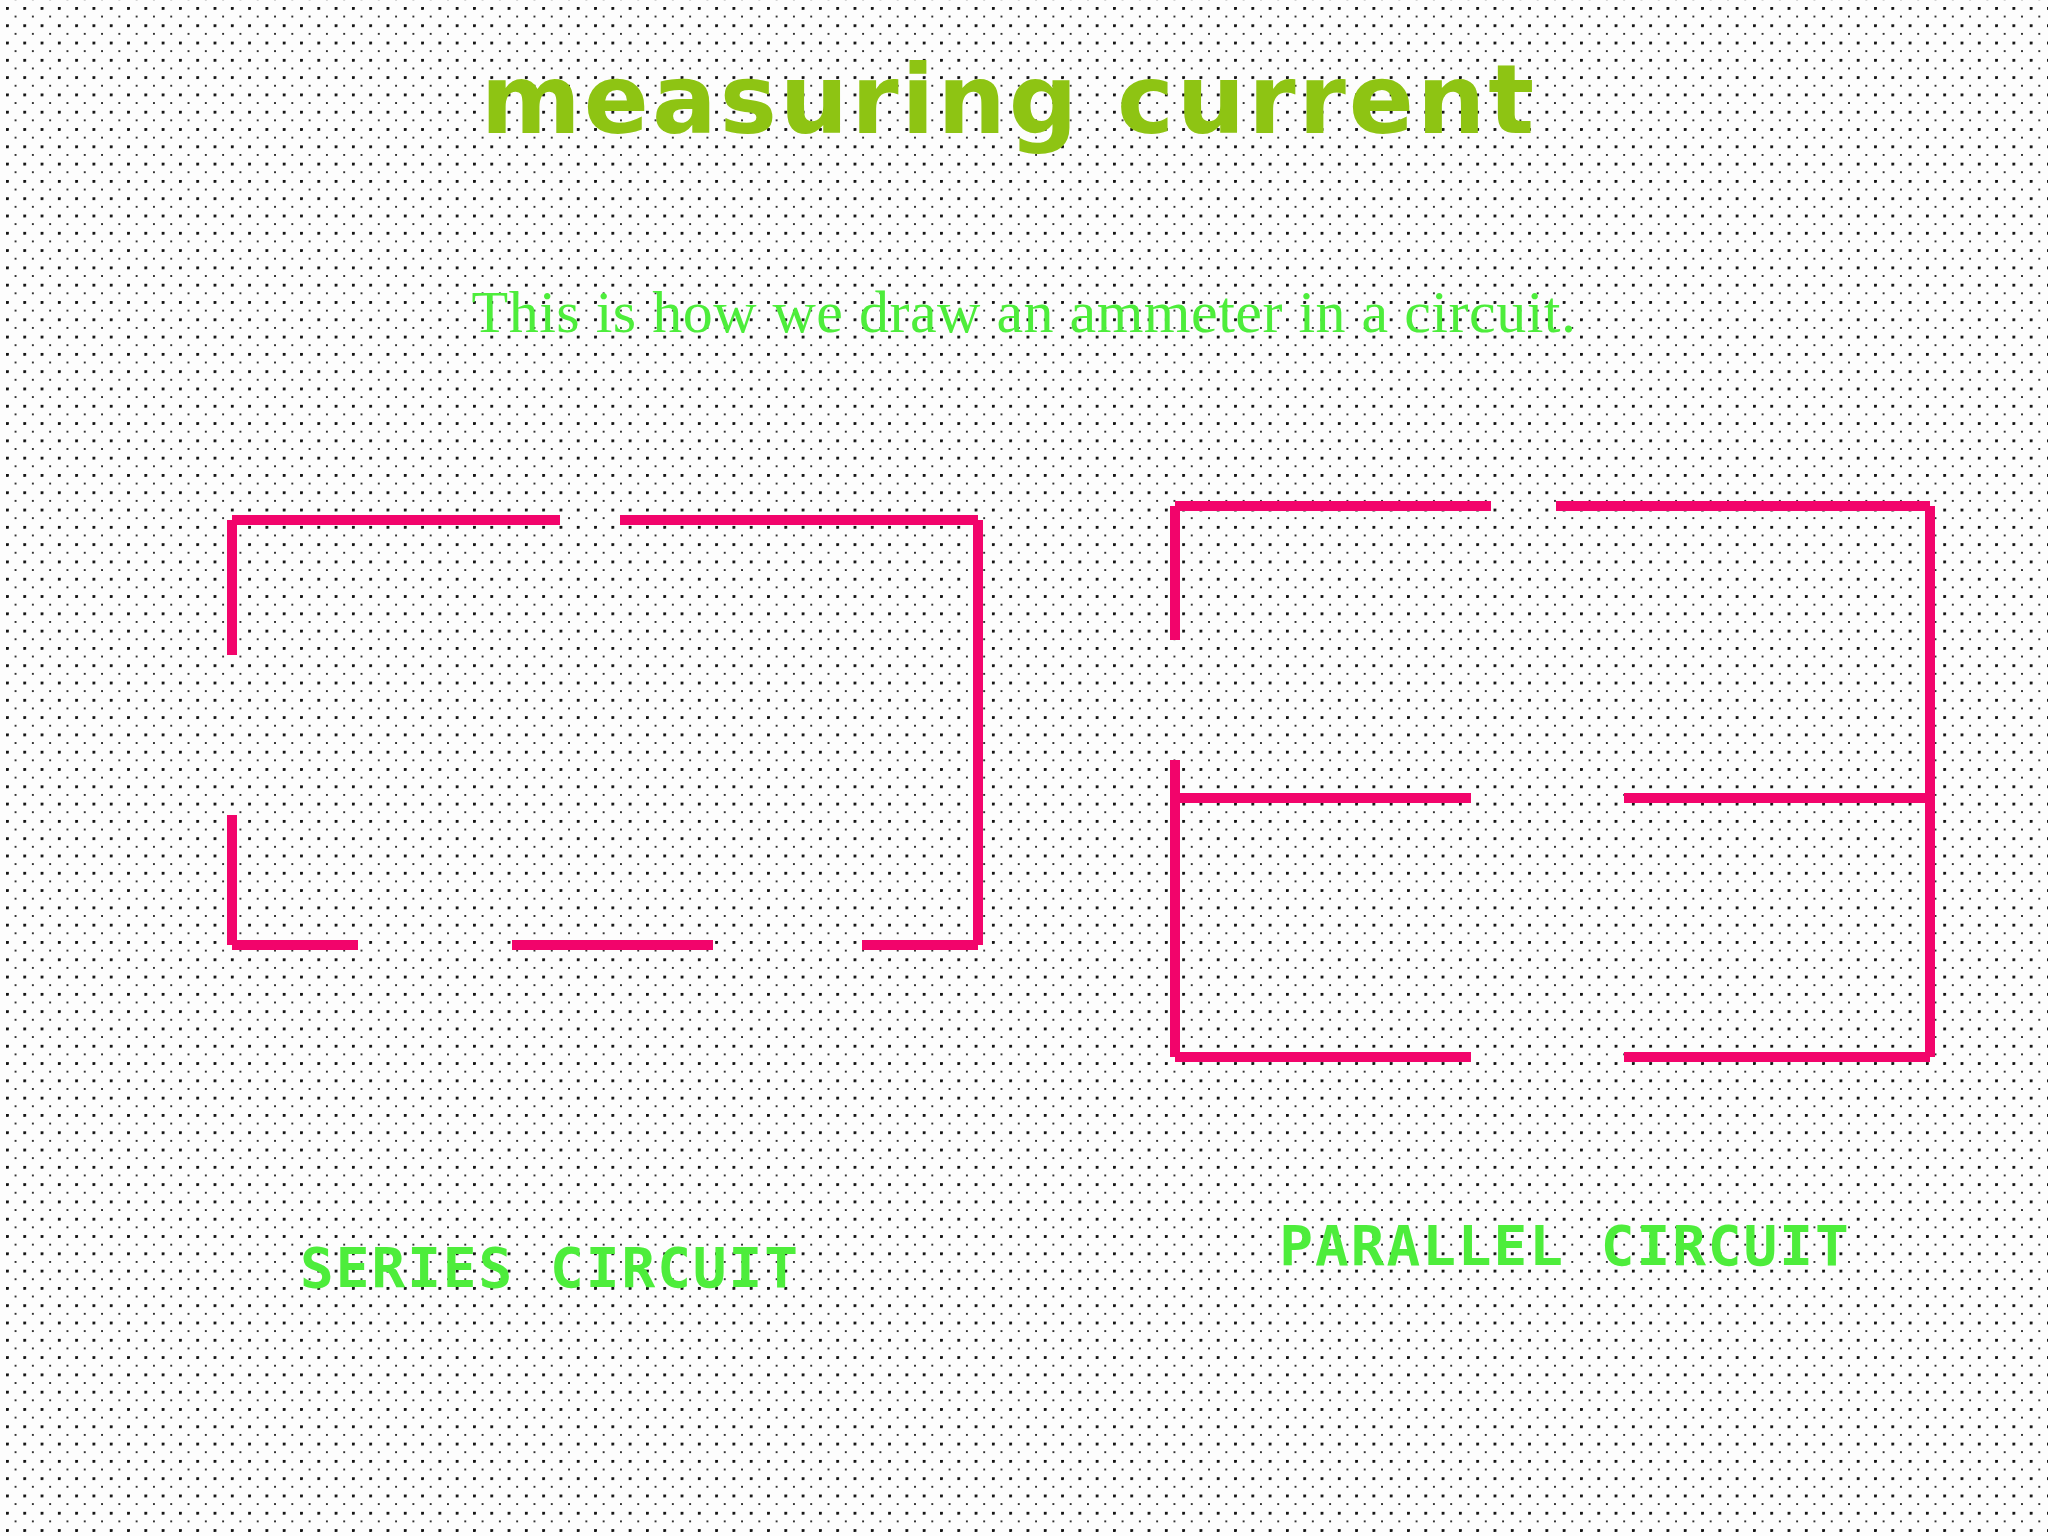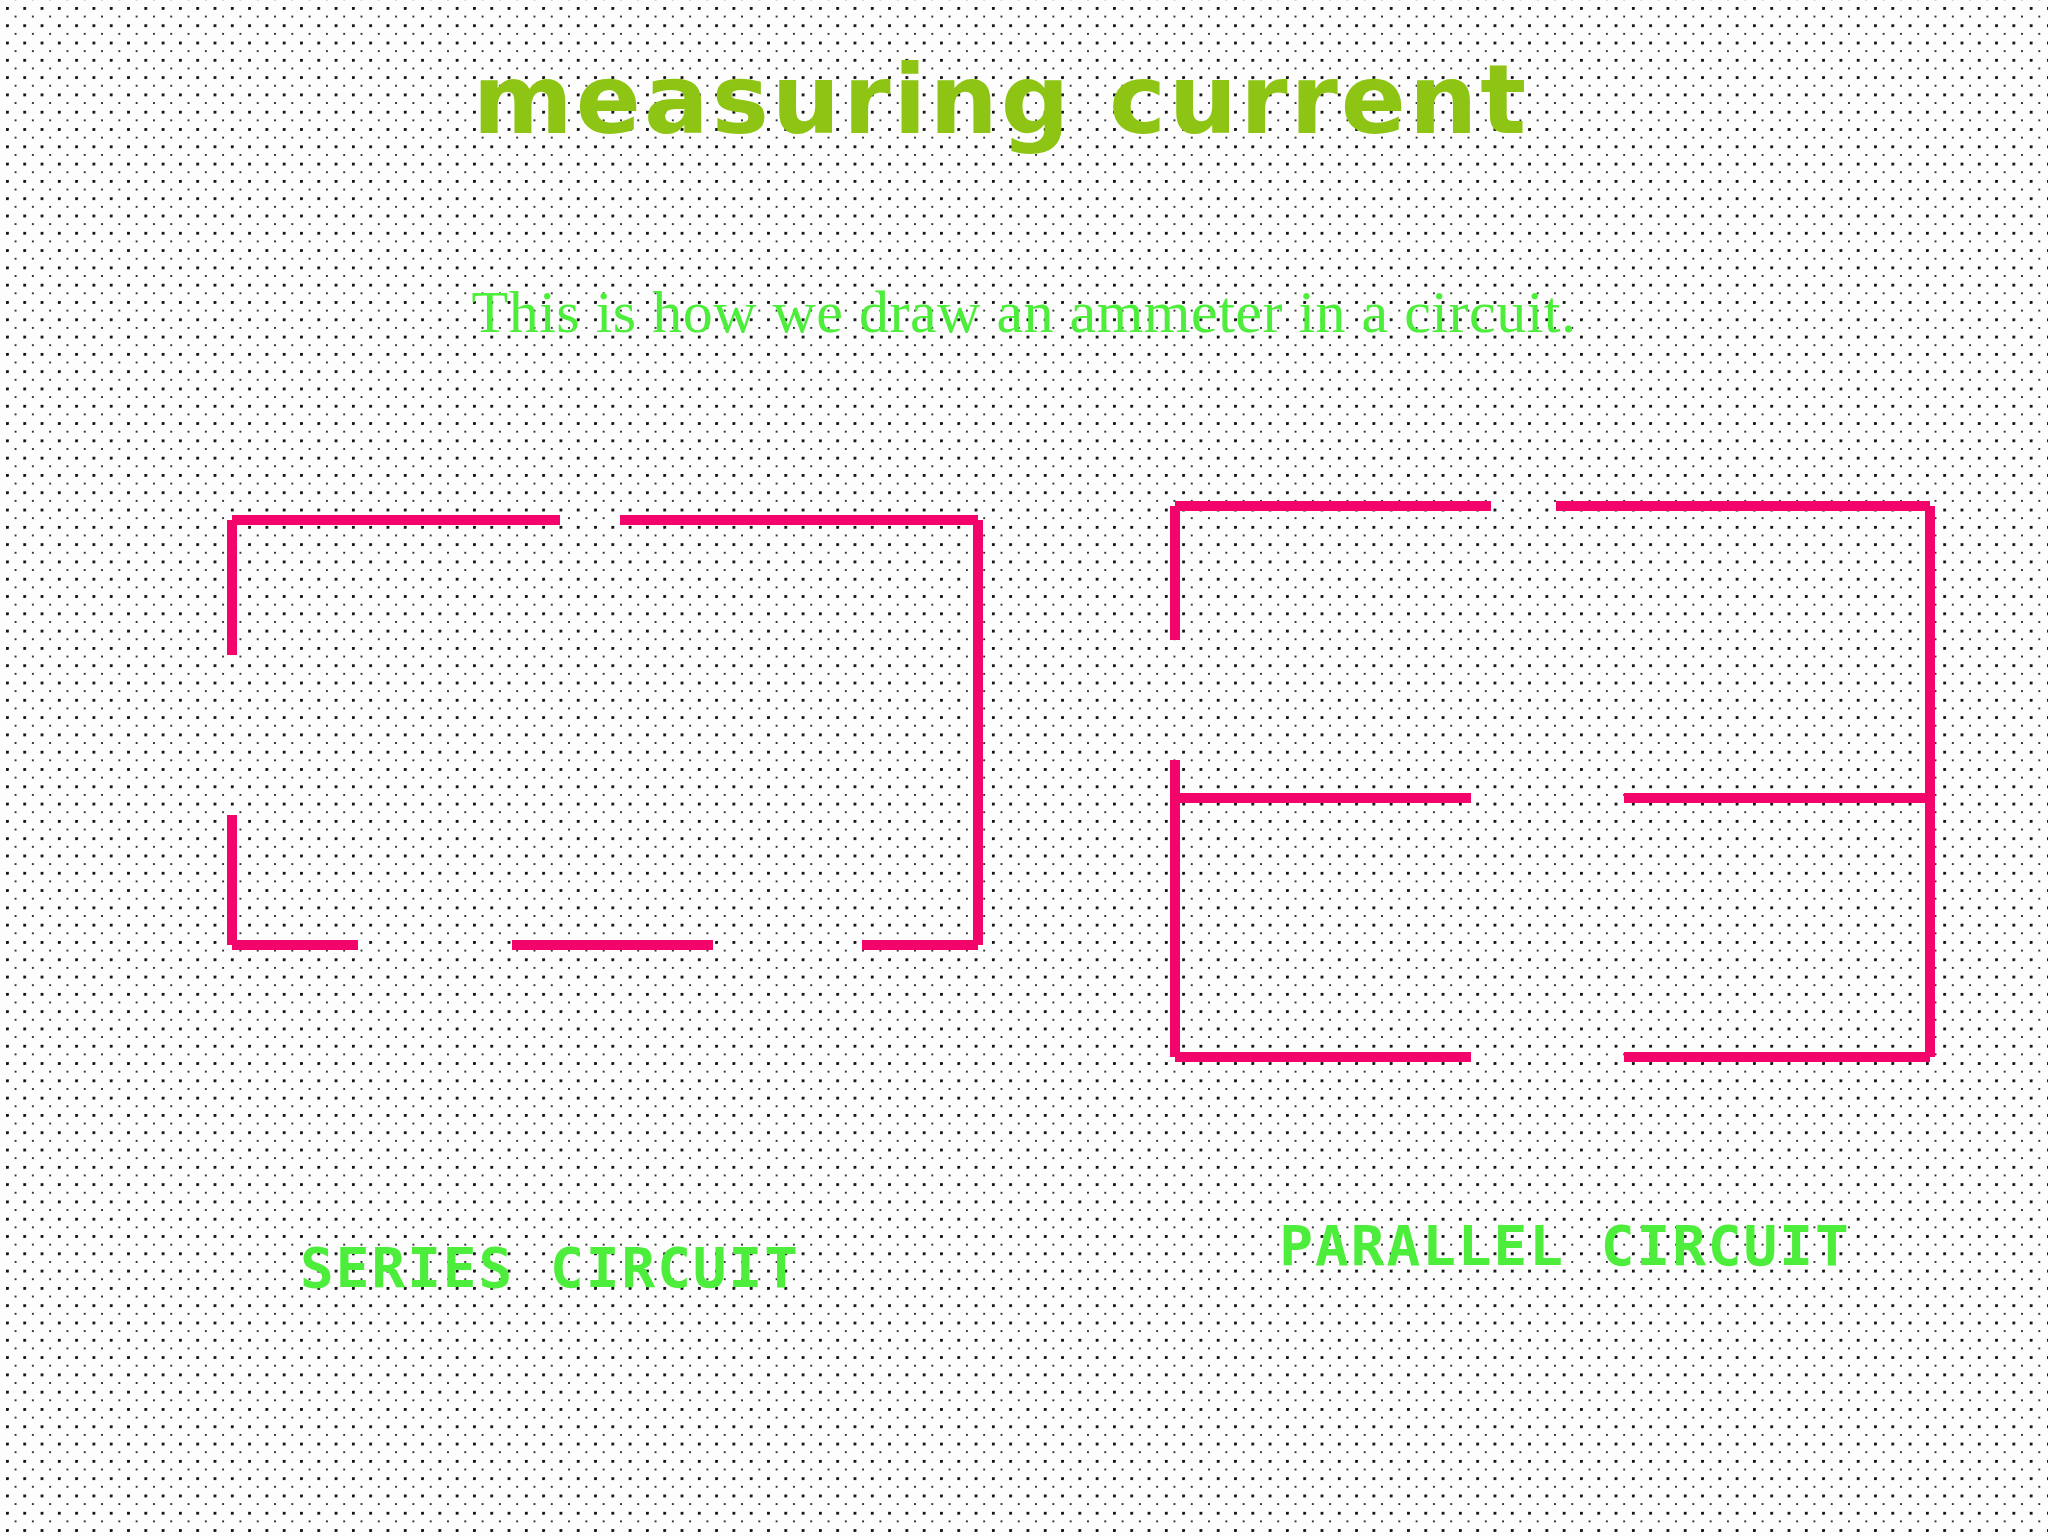--- a/index.html
+++ b/index.html
@@ -18,21 +18,21 @@
       radial-gradient(circle at 1.4px 1.4px, #151515 1.35px, rgba(0,0,0,0) 1.6px),
       radial-gradient(circle at 1.1px 1.1px, #333333 1.0px, rgba(0,0,0,0) 1.25px);
     background-size: 17.3px 17.3px, 17.3px 17.3px;
     background-position: 6px 7px, 14.6px 15.6px;
     font-family: "DejaVu Sans", sans-serif;
   }
 
   
   .title {
     position: absolute;
-    left: 0;
+    left: 8px;
     top: 52px;
     width: 2002px;
     text-align: center;
     font-family: "DejaVu Sans", sans-serif;
     font-weight: 700;
     font-size: 96px;
     line-height: 1.0;
     letter-spacing: 3px;
     color: #8ec413;
     white-space: pre;

